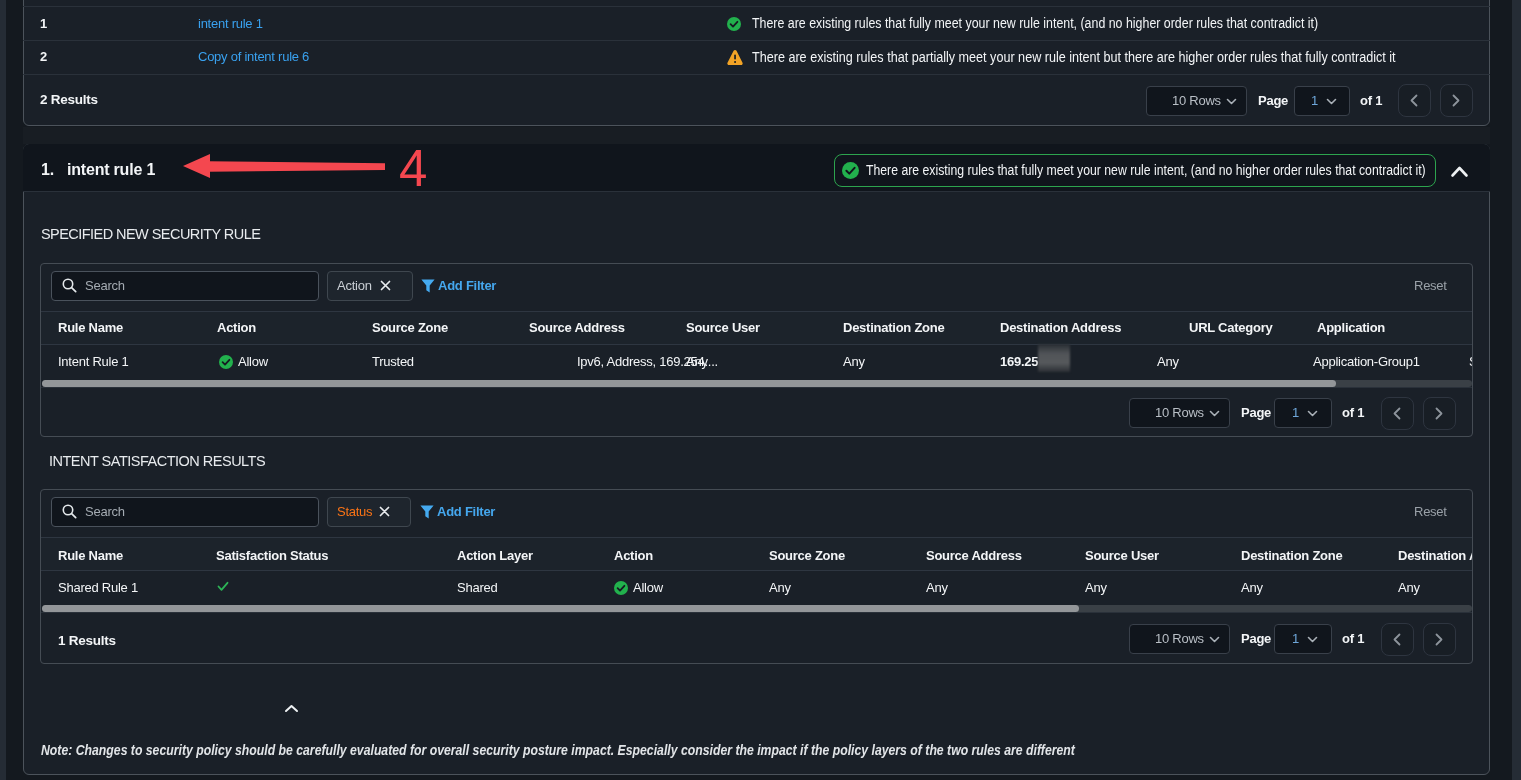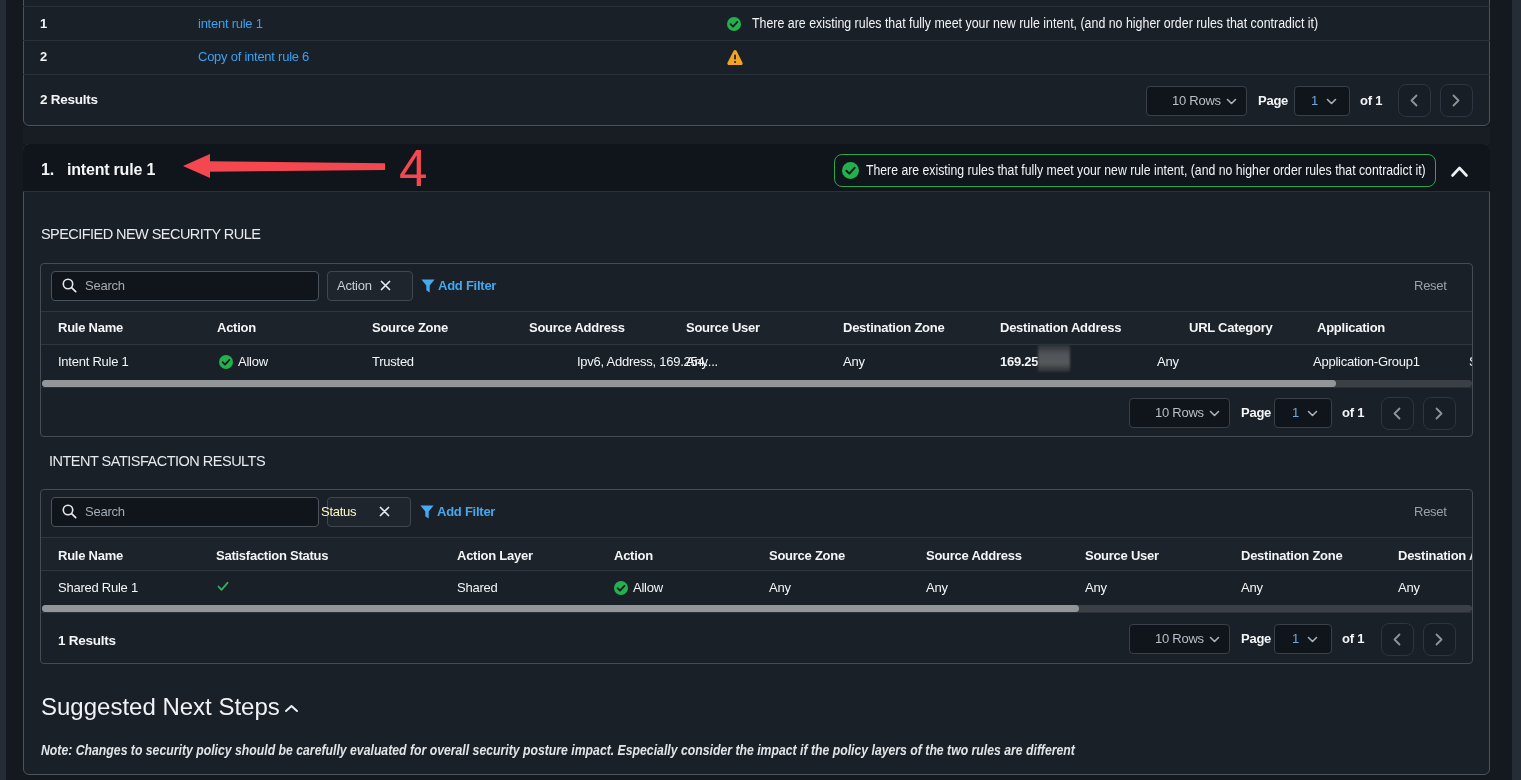--- a/index.html
+++ b/index.html
@@ -34,20 +34,21 @@
     </svg>
   <div class="txt" style="left:728.5px;top:7px;height:33px;line-height:33px;"><span class="scx" style="transform:scaleX(0.885);font-size:14px;letter-spacing:0;">There are existing rules that fully meet your new rule intent, (and no higher order rules that contradict it)</span></div>
 
   <div class="txt b" style="left:17px;top:40px;height:34px;line-height:34px;">2</div>
   <div class="txt blue" style="left:175px;top:40px;height:34px;line-height:34px;">Copy of intent rule 6</div>
   <svg class="abs" style="left:704px;top:49px;" width="16" height="17" viewBox="0 0 16 17">
       <path d="M6.6 1.7 a1.7 1.7 0 0 1 2.9 0 l5.9 11.7 a1.7 1.7 0 0 1 -1.5 2.6 h-11.8 a1.7 1.7 0 0 1 -1.5 -2.6 z" fill="#f2a326"></path>
       <rect x="7.2" y="5.6" width="1.7" height="5" rx="0.8" fill="#161b22"></rect>
       <circle cx="8.05" cy="13" r="1" fill="#161b22"></circle>
     </svg>
+  <div class="txt" style="left:728.5px;top:40px;height:34px;line-height:34px;"><span class="scx" style="transform:scaleX(0.9);font-size:14px;letter-spacing:0;">There are existing rules that partially meet your new rule intent but there are higher order rules that fully contradict it</span></div>
 
   <div class="txt b" style="left:17px;top:74px;height:52px;line-height:52px;font-size:13.5px;">2 Results</div>
   <div class="pagbox" style="left:1123px;top:86px;width:101px;"></div>
   <div class="txt" style="left:1149px;top:86px;height:30px;line-height:30px;color:#b9bfc6;">10 Rows</div>
   <svg class="abs" style="left:1203px;top:98px;" width="11" height="7" viewBox="0 0 11 7">
       <path d="M1.5 1.5 L5.5 5.5 L9.5 1.5" stroke="#aab1b8" stroke-width="1.6" fill="none" stroke-linecap="round" stroke-linejoin="round"></path>
     </svg>
   <div class="txt b" style="left:1235px;top:86px;height:30px;line-height:30px;">Page</div>
   <div class="pagbox" style="left:1271px;top:86px;width:56px;"></div>
   <div class="txt" style="left:1288px;top:86px;height:30px;line-height:30px;color:#6fa7da;">1</div>
@@ -161,21 +162,21 @@
 
   <div id="box2" class="abs" style="left:17px;top:345px;width:1433px;height:175px;border:1px solid #454c54;border-radius:4px;overflow:hidden;">
 
     <div class="abs" style="left:10px;top:7px;width:268px;height:30px;background:#10151c;border:1px solid #4a525c;border-radius:4px;"></div>
     <svg class="abs" style="left:21px;top:14px;" width="16" height="16" viewBox="0 0 16 16">
         <circle cx="6" cy="6" r="4.7" stroke="#e4e8eb" stroke-width="1.6" fill="none"></circle>
         <path d="M9.6 9.6 L13.7 13.7" stroke="#e4e8eb" stroke-width="1.7" stroke-linecap="round"></path>
       </svg>
     <div class="txt" style="left:44px;top:7px;height:30px;line-height:30px;color:#a4abb2;">Search</div>
     <div class="abs" style="left:286px;top:7px;width:84px;height:30px;background:#1e252d;border:1px solid #3f474f;border-radius:4px;"></div>
-    <div class="txt" style="left:280px;top:7px;height:42px;line-height:30px;color:#fef9c3;">Status</div>
+    <div class="txt" style="left:296px;top:7px;height:42px;line-height:30px;color:#f97316;">Status</div>
     <svg class="abs" style="left:338px;top:16px;" width="11" height="11" viewBox="0 0 11 11">
         <path d="M1.5 1.5 L9.5 9.5 M9.5 1.5 L1.5 9.5" stroke="#e8ebee" stroke-width="1.7" stroke-linecap="round"></path>
       </svg>
     <svg class="abs" style="left:379px;top:15px;" width="14" height="14" viewBox="0 0 14 14">
         <path d="M0.4 0.4 H13.6 L8.7 6.6 L8.7 13.4 L5.3 11.2 L5.3 6.6 Z" fill="#45aaf0"></path>
       </svg>
     <div class="txt b" style="left:396px;top:7px;height:30px;line-height:30px;color:#45a7ee;">Add Filter</div>
     <div class="txt" style="left:1373px;top:7px;height:30px;line-height:30px;color:#9aa1a8;">Reset</div>
 
     <div class="abs" style="left:0;top:47px;width:1433px;height:34px;background:#1c232b;border-top:1px solid #2e3641;border-bottom:1px solid #2e3641;"></div>
@@ -225,21 +226,20 @@
     <div class="navbtn" style="left:1340px;top:133px;"></div>
     <svg class="abs" style="left:1352px;top:143px;" width="8" height="13" viewBox="0 0 8 13">
         <path d="M6.5 1.5 L1.5 6.5 L6.5 11.5" stroke="#8d949c" stroke-width="1.8" fill="none" stroke-linecap="round" stroke-linejoin="round"></path>
       </svg>
     <div class="navbtn" style="left:1382px;top:133px;"></div>
     <svg class="abs" style="left:1394px;top:143px;" width="8" height="13" viewBox="0 0 8 13">
         <path d="M1.5 1.5 L6.5 6.5 L1.5 11.5" stroke="#8d949c" stroke-width="1.8" fill="none" stroke-linecap="round" stroke-linejoin="round"></path>
       </svg>
   </div>
 
-  <div class="txt" style="left:18px;top:546px;height:34px;line-height:34px;font-size:24px;letter-spacing:0;color:#f0f2f5;">Suggested Next Steps</div>
   <svg class="abs" style="left:261px;top:560px;" width="15" height="9" viewBox="0 0 15 9">
       <path d="M2 7 L7.5 2 L13 7" stroke="#eef1f3" stroke-width="2" fill="none" stroke-linecap="round" stroke-linejoin="round"></path>
     </svg>
   <div class="txt" style="left:18px;top:596px;height:20px;line-height:20px;font-style:italic;font-weight:bold;color:#e2e5e8;"><span class="scx" style="transform:scaleX(0.875);font-size:14px;letter-spacing:0;">Note: Changes to security policy should be carefully evaluated for overall security posture impact. Especially consider the impact if the policy layers of the two rules are different</span></div>
 </div>
 
 <svg class="abs" style="left:180px;top:148px;" width="250" height="45" viewBox="0 0 250 45">
   <polygon points="3,18 30,6 30,30" fill="#f4474f"></polygon>
   <polygon points="28,13.2 205,15.3 205,22 28,23.8" fill="#f4474f"></polygon>
   <text x="219" y="37.5" font-family="Liberation Sans" font-size="51" fill="#f4474f">4</text>

